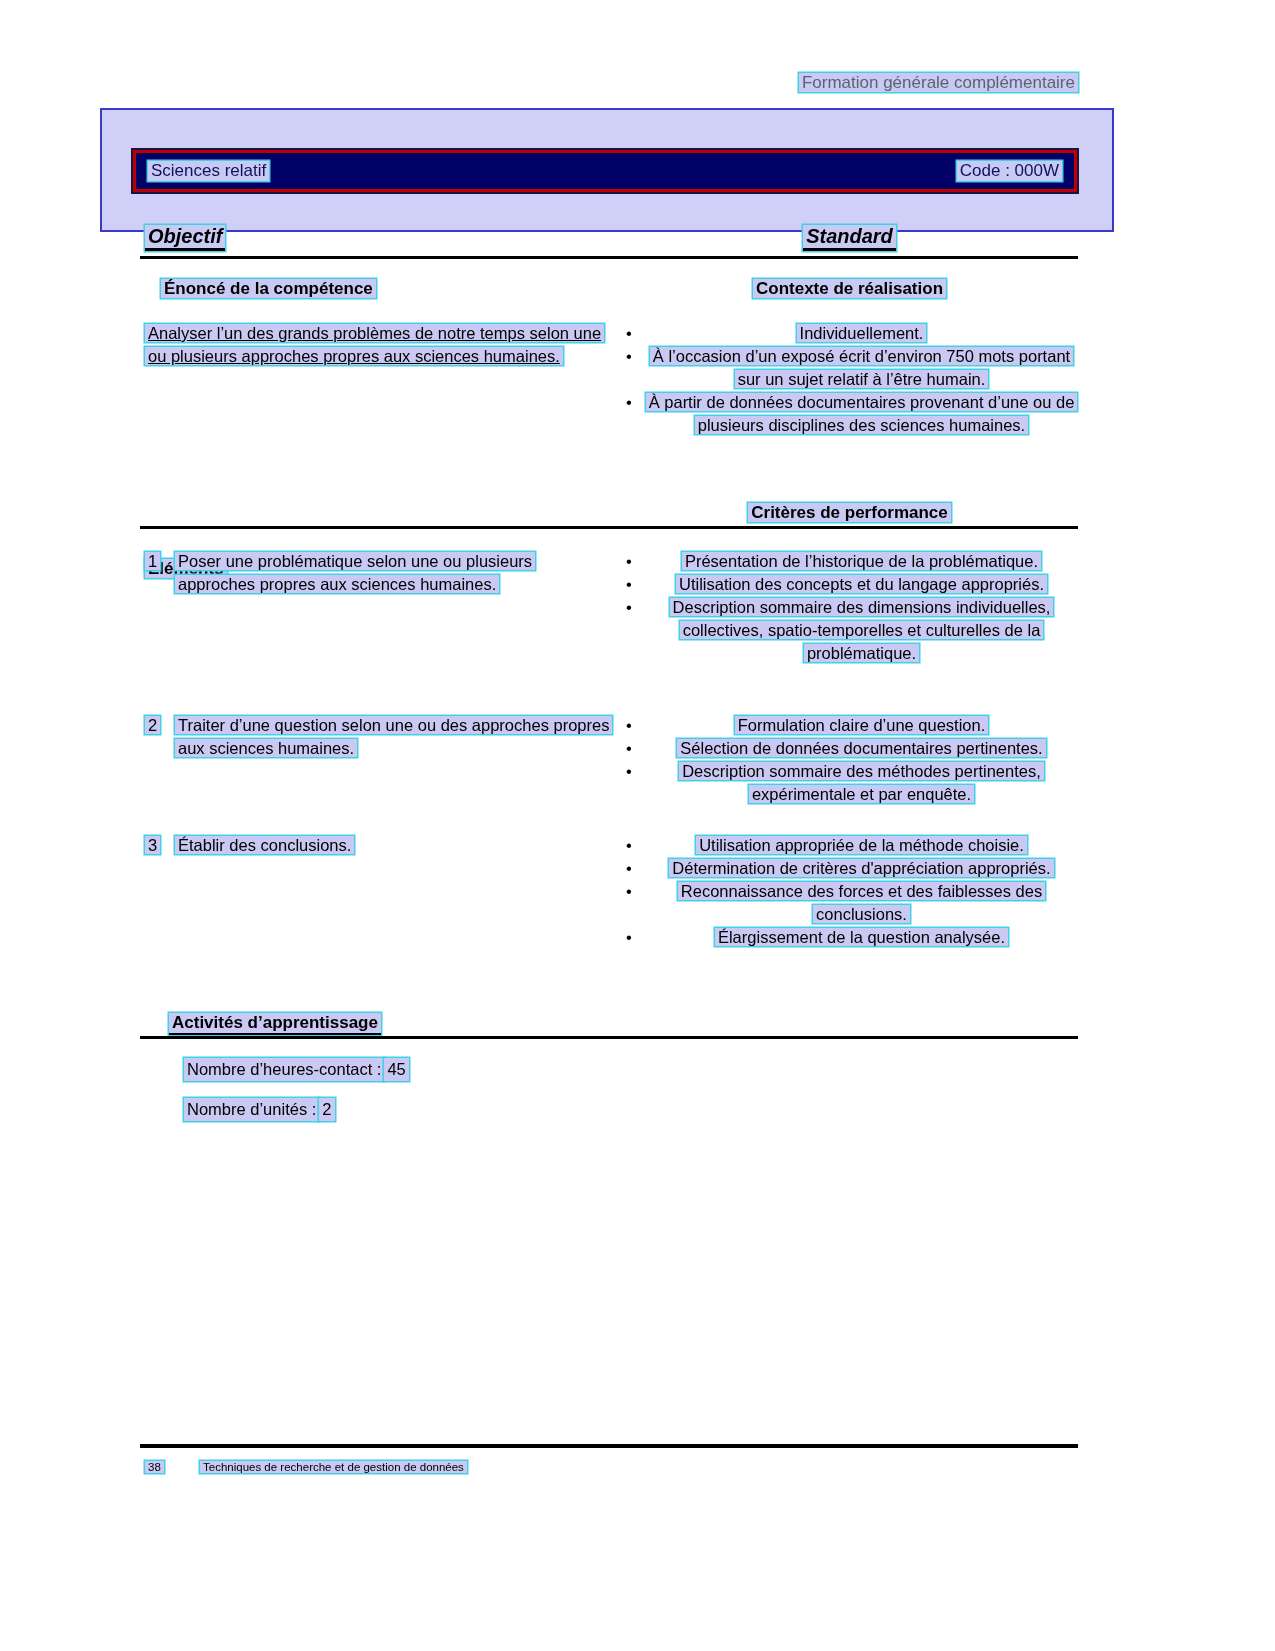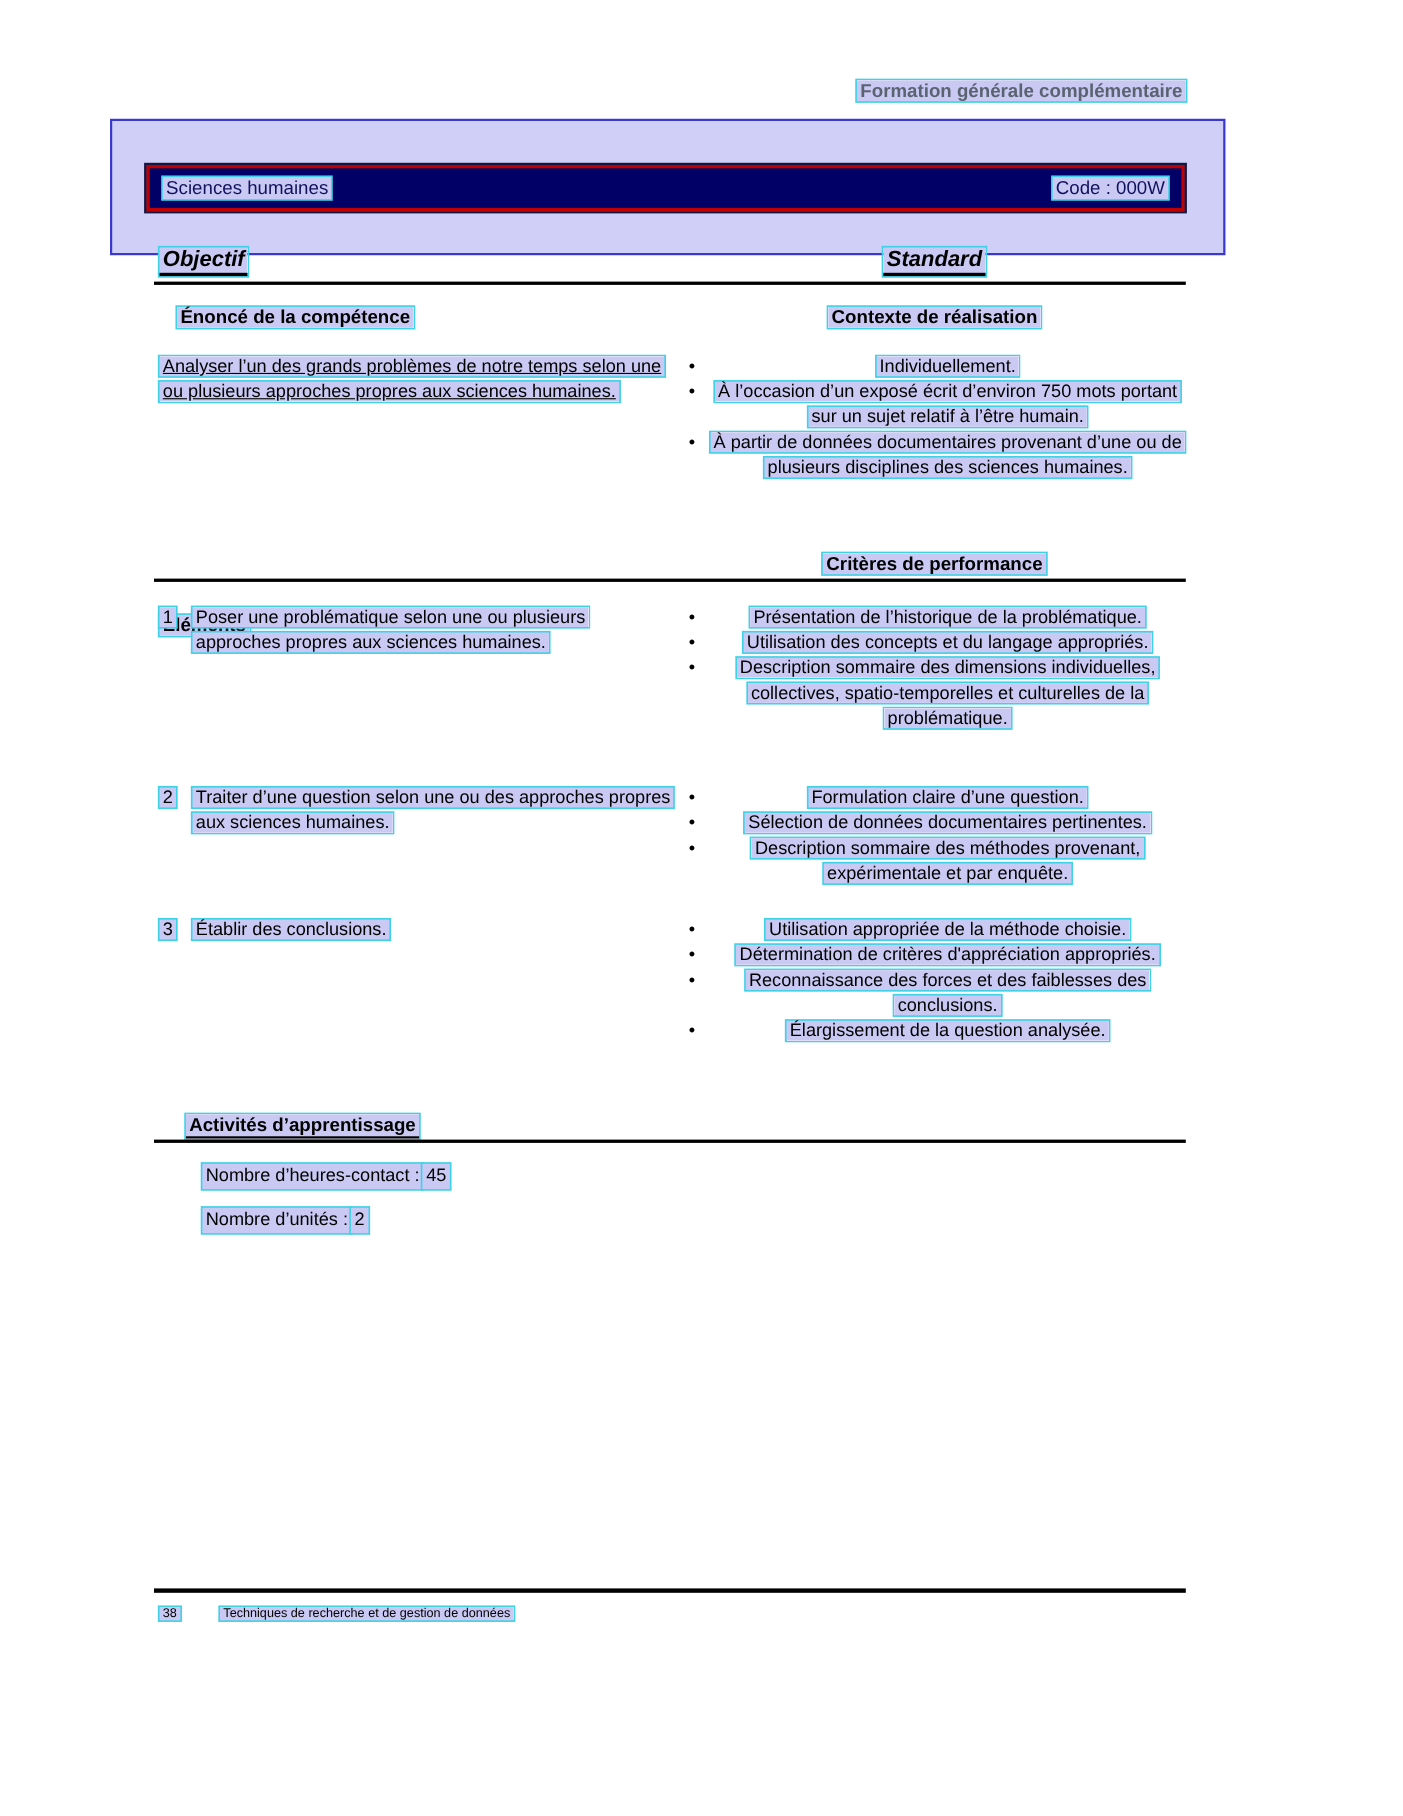--- a/index.html
+++ b/index.html
@@ -59,27 +59,27 @@
   .item-num  { flex:0 0 30px; }
   .item-body { flex:1; }
 
   .arow { display:flex; width:302px; font-size:16.5px; line-height:23px; margin-bottom:17px;padding-left:39px; }
 
   .ftext { font-size:11.5px; line-height:15px; }
 </style>
 </head>
 <body>
 
-<div class="abs sec-h" style="top:72px; left:140px; width:938px; text-align:right; font-weight:bold;">
+<div class="abs sec-h" style="top:72px; left:140px; width:938px; text-align:right; font-weight:normal;">
   <span class="hl muted">Formation générale complémentaire</span>
 </div>
 
 <div class="doc-box">
   <div class="title-bar">
-    <span class="hl">Sciences humaines</span>
+    <span class="hl">Sciences relatif</span>
     <span class="hl">Code : 000W</span>
   </div>
 </div>
 
 <div class="abs col-l obj-h" style="top:224px;">
   <span class="hl">Objectif</span>
 </div>
 <div class="abs col-r obj-h" style="top:224px;">
   <span class="hl">Standard</span>
 </div>
@@ -154,21 +154,21 @@
     <li>
       <span class="bullet">•</span>
       <span class="btext"><span class="hl">Formulation claire d’une question.</span></span>
     </li>
     <li>
       <span class="bullet">•</span>
       <span class="btext"><span class="hl">Sélection de données documentaires pertinentes.</span></span>
     </li>
     <li>
       <span class="bullet">•</span>
-      <span class="btext"><span class="hl">Description sommaire des méthodes provenant, expérimentale et par enquête.</span></span>
+      <span class="btext"><span class="hl">Description sommaire des méthodes pertinentes, expérimentale et par enquête.</span></span>
     </li>
   </ul>
 </div>
 
 <div class="abs col-l body-text" style="top:834px;">
   <div class="item">
     <span class="item-num"><span class="hl">3</span></span>
     <span class="item-body"><span class="hl">Établir des conclusions.</span></span>
   </div>
 </div>

